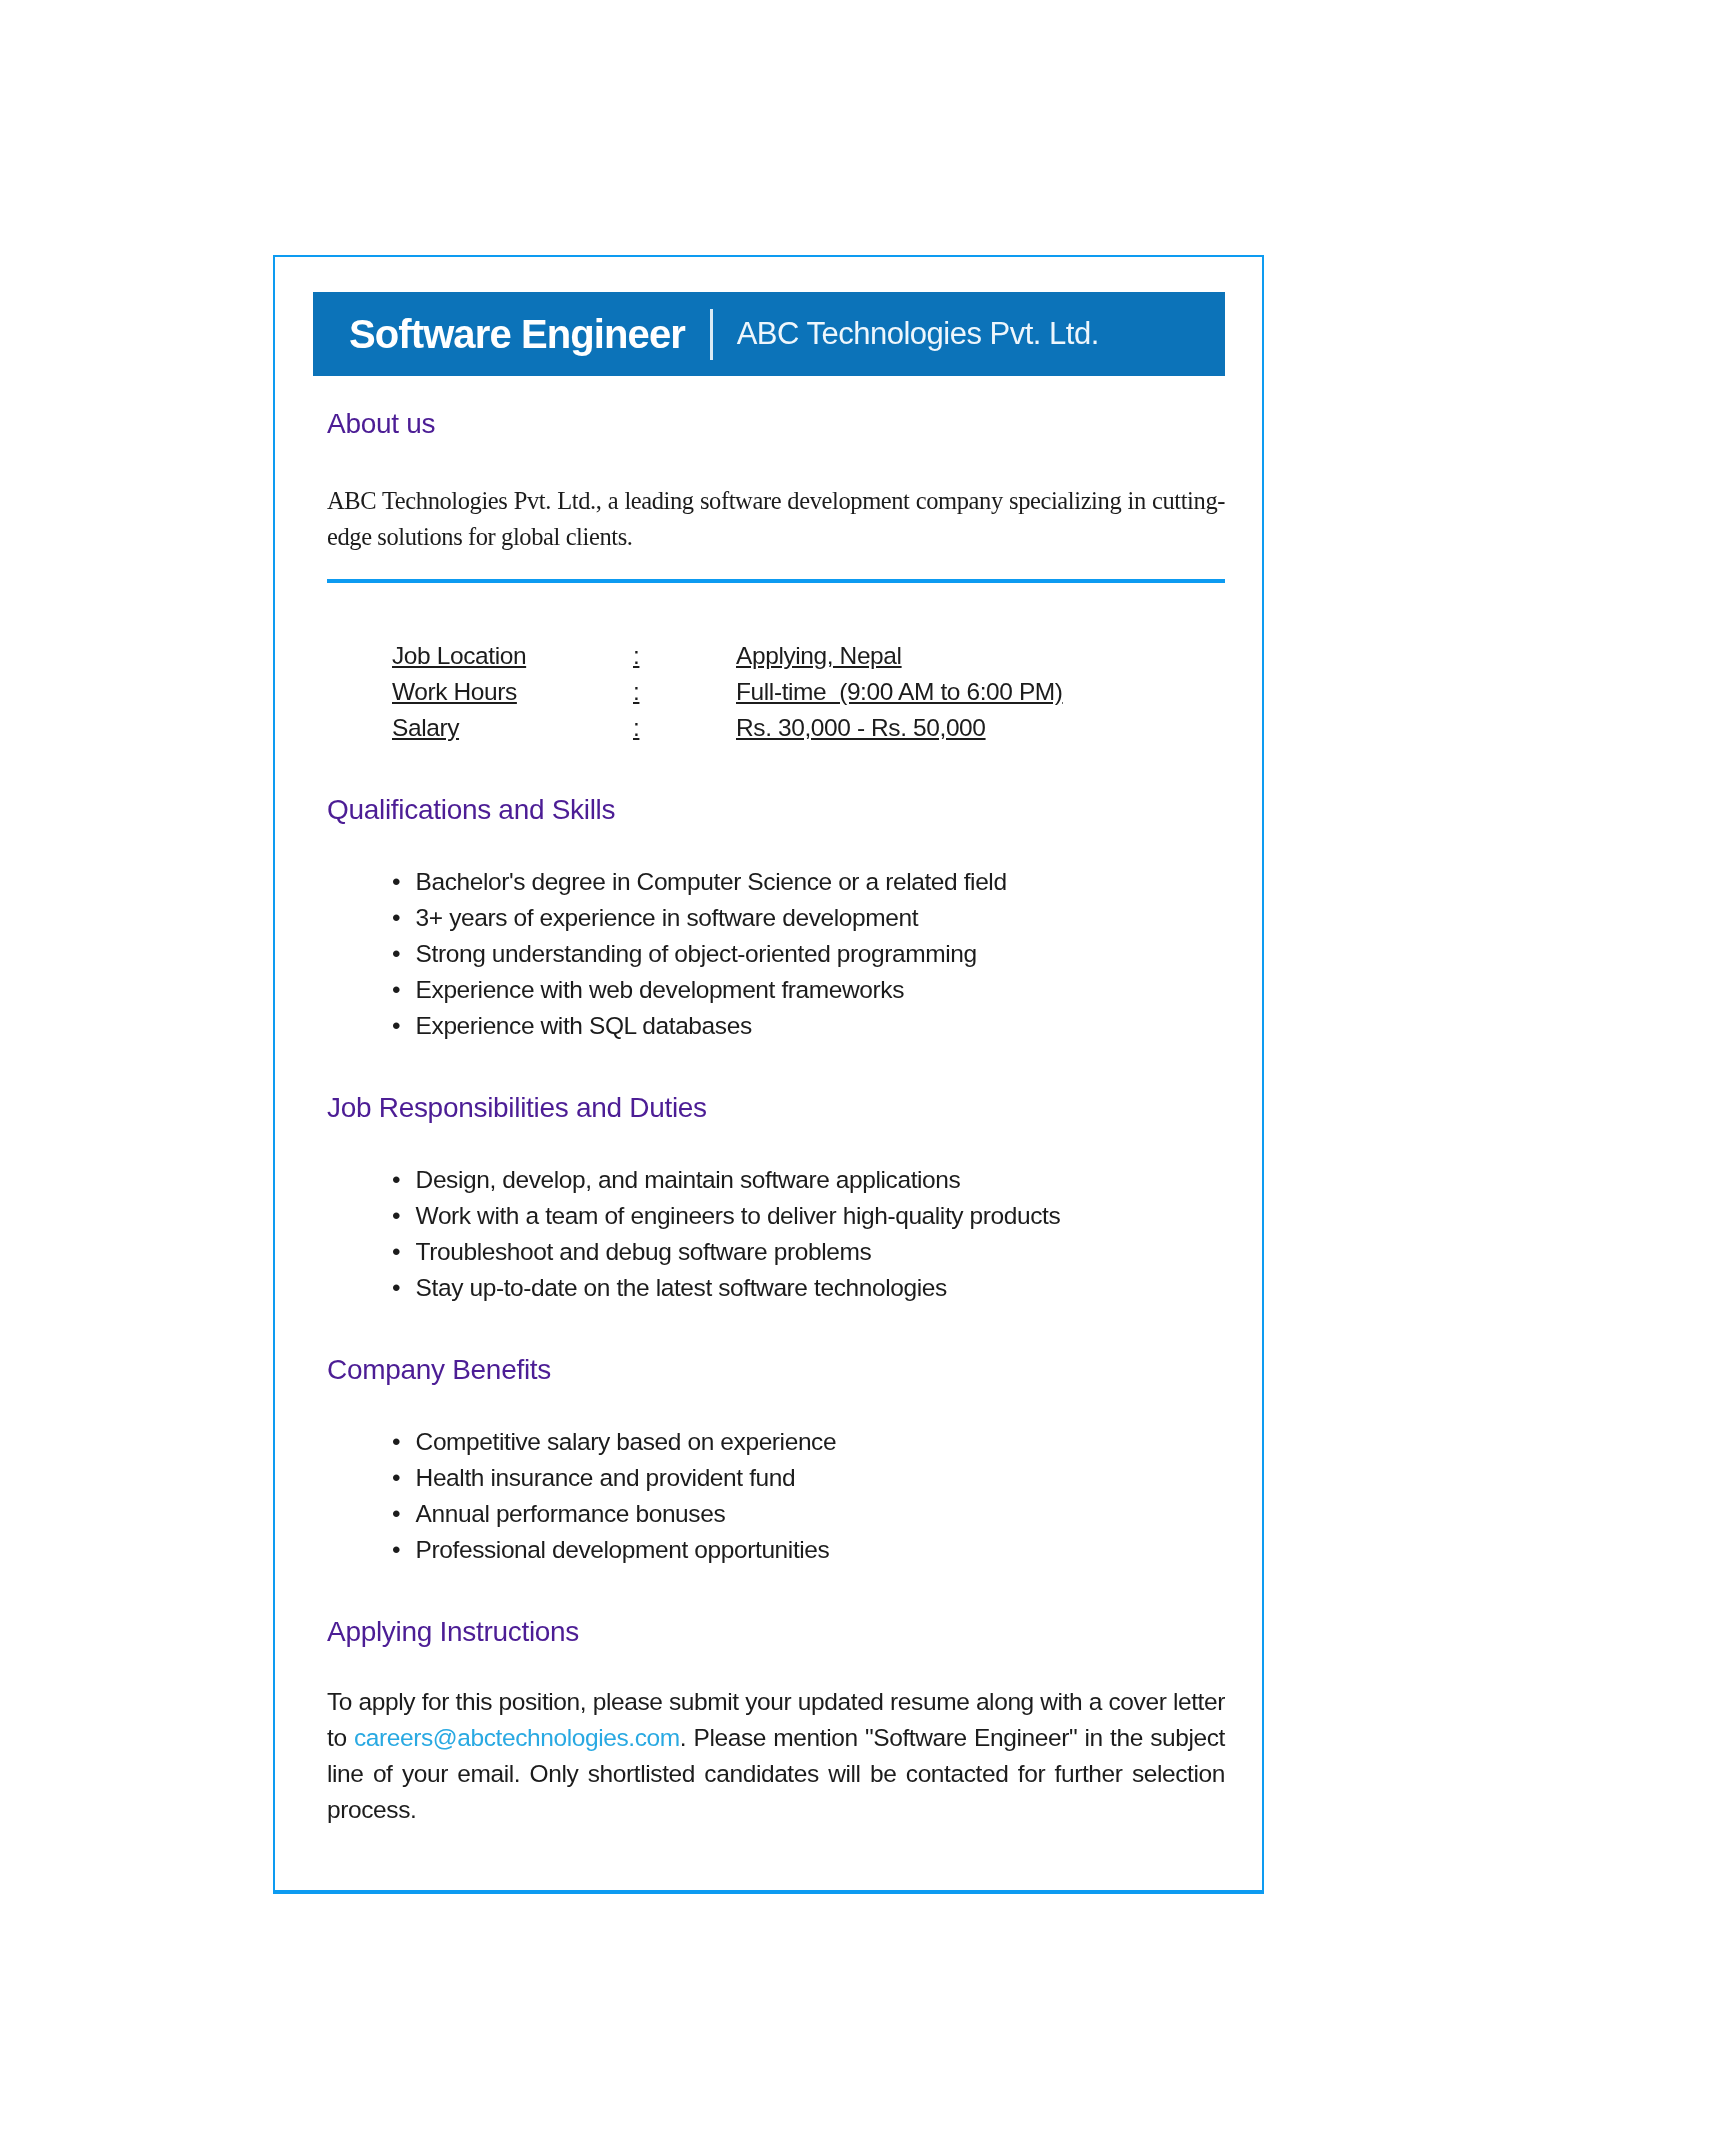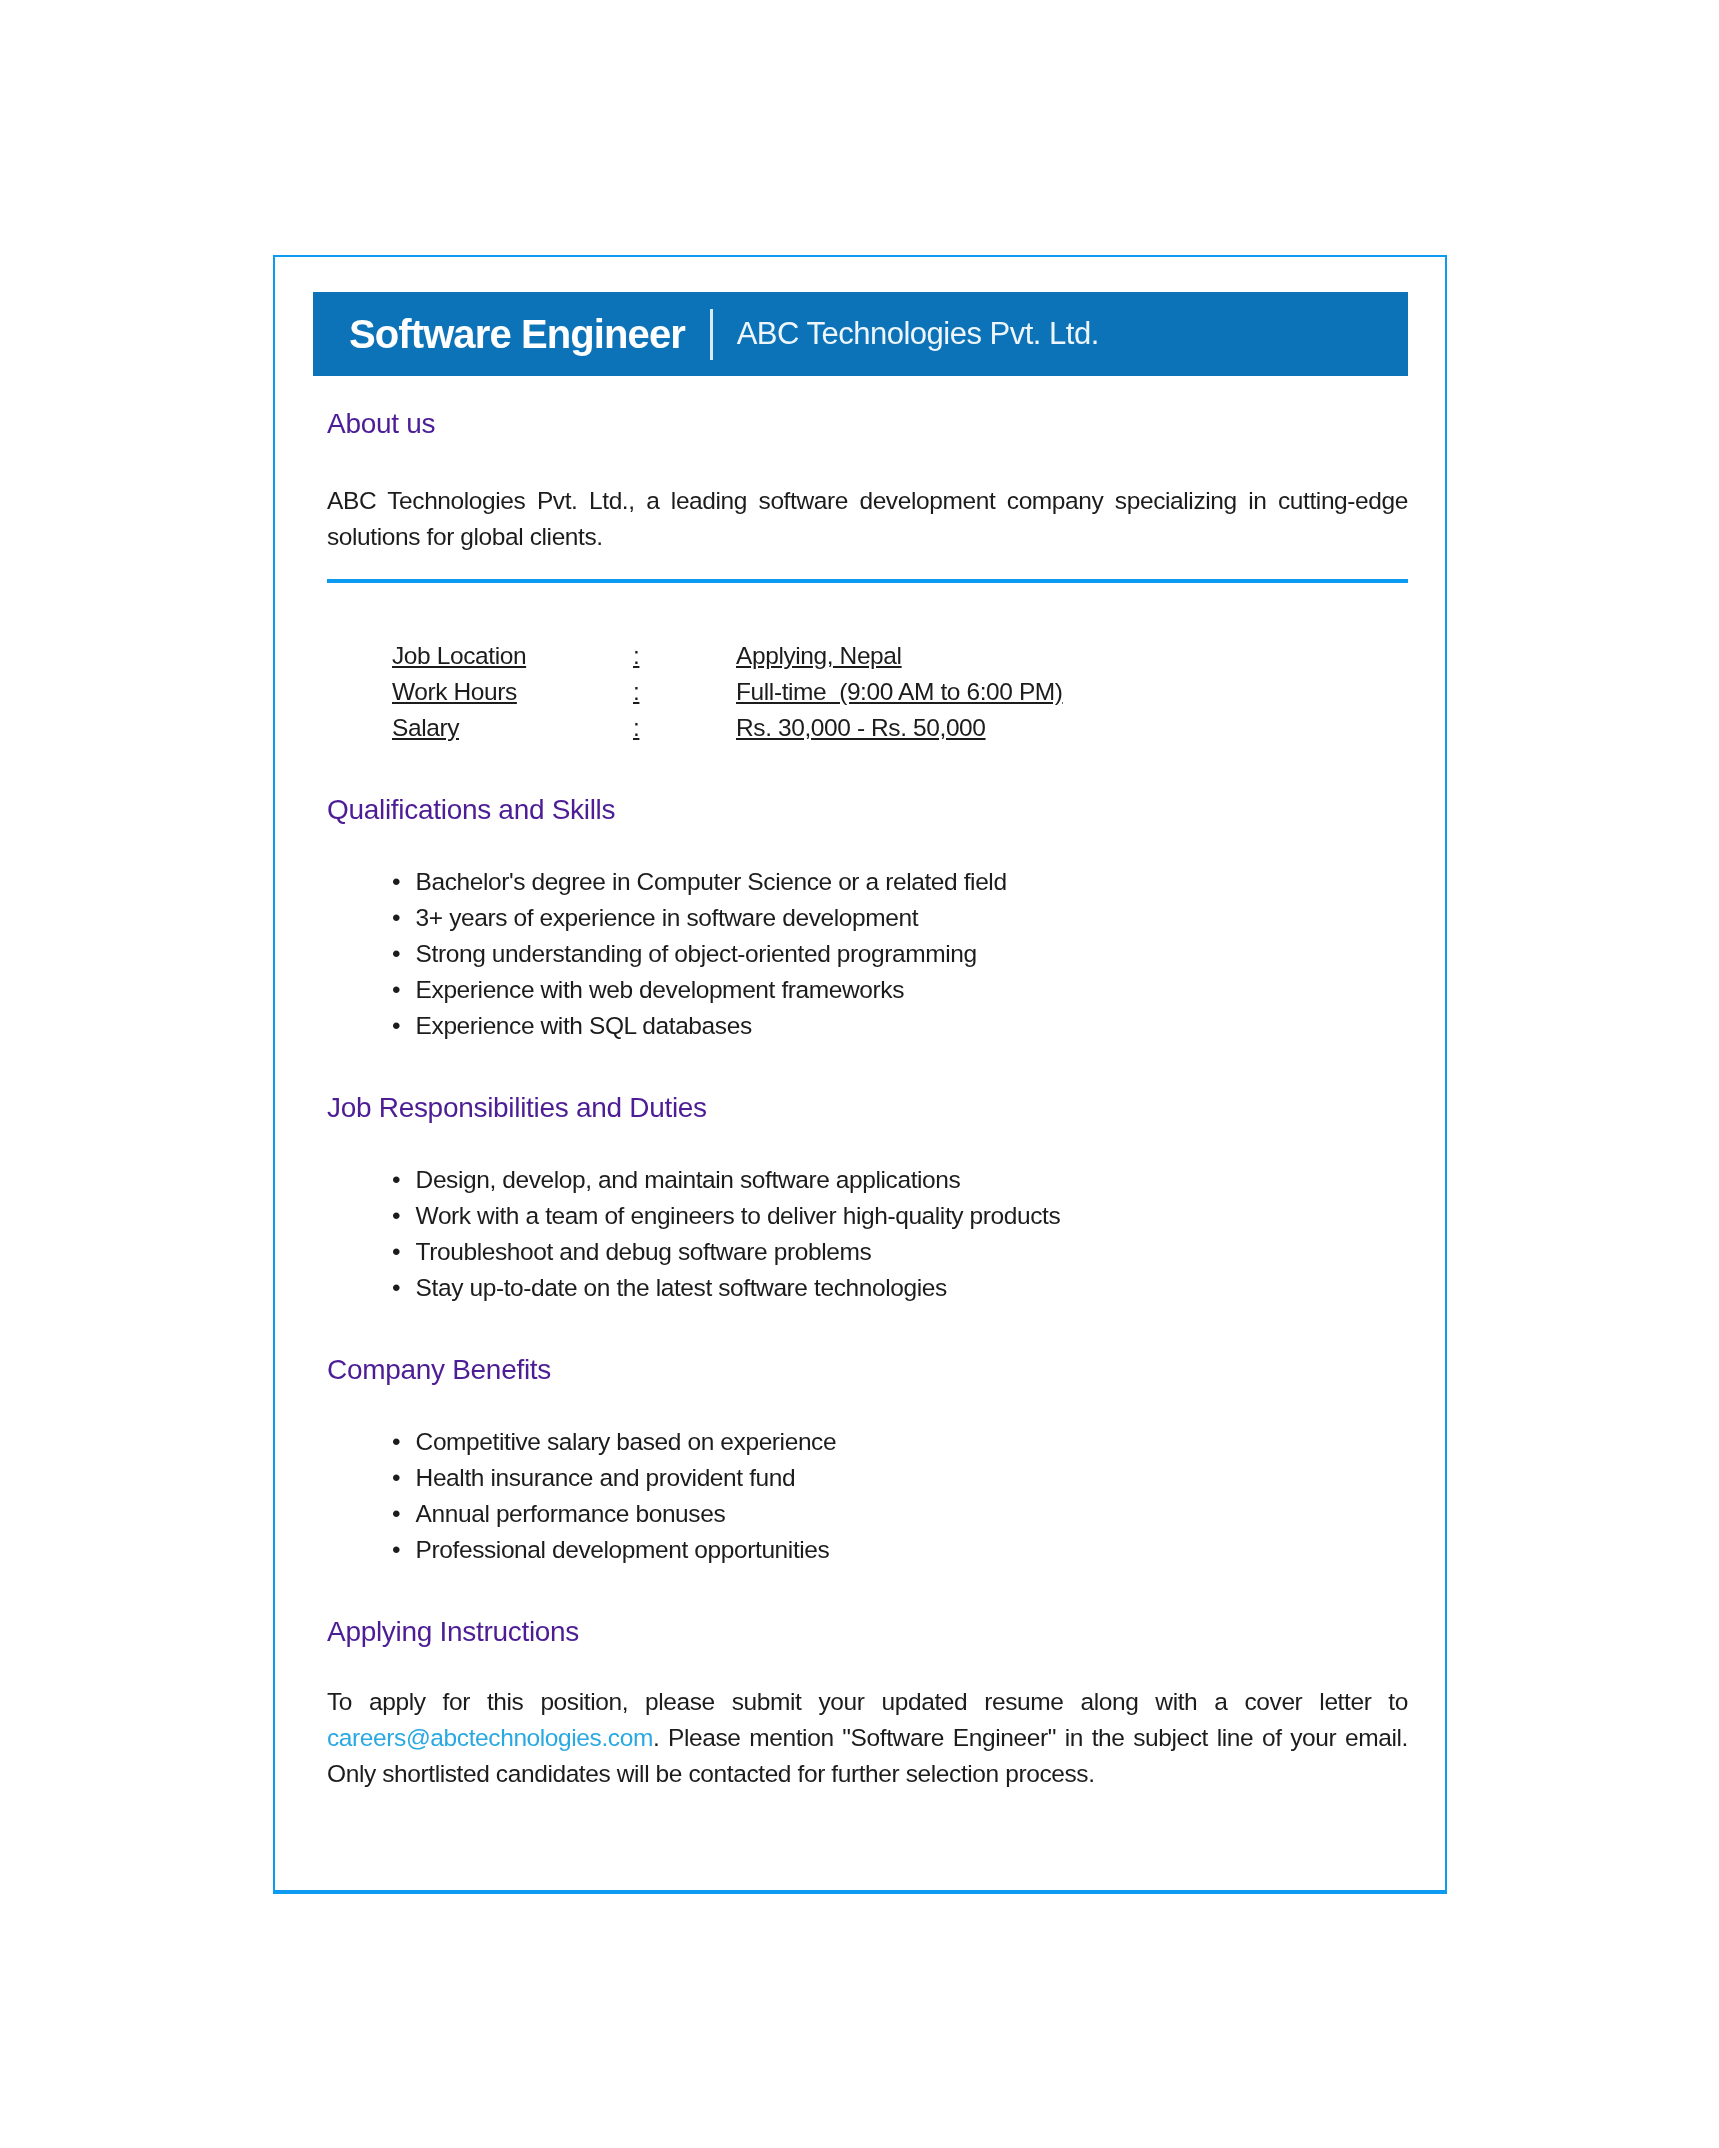--- a/index.html
+++ b/index.html
@@ -15,21 +15,21 @@
     width: 1719px;
     height: 2148px;
     background: #ffffff;
     overflow: hidden;
   }
 
   .doc-frame {
     position: absolute;
     left: 273px;
     top: 255px;
-    width: 1174px;
+    width: 991px;
     height: 1639px;
     border: 2.7px solid #0d9bf1;
     border-bottom-width: 4.5px;
     background: #ffffff;
   }
 
   
   .header-bar {
     margin: 35px 37px 0 38px;
     height: 84px;
@@ -81,20 +81,21 @@
     margin-top: 31px;
   }
 
   .body-text {
     margin-top: 43px;
     font-size: 24.5px;
     line-height: 36px;
     letter-spacing: -0.4px;
     text-align: justify;
     color: #1c1c1c;
+    font-family: Liberation Serif, serif;
   }
 
   .rule {
     margin-top: 23.6px;
     height: 4.5px;
     background: #0d9bf1;
   }
 
   
   .details {

